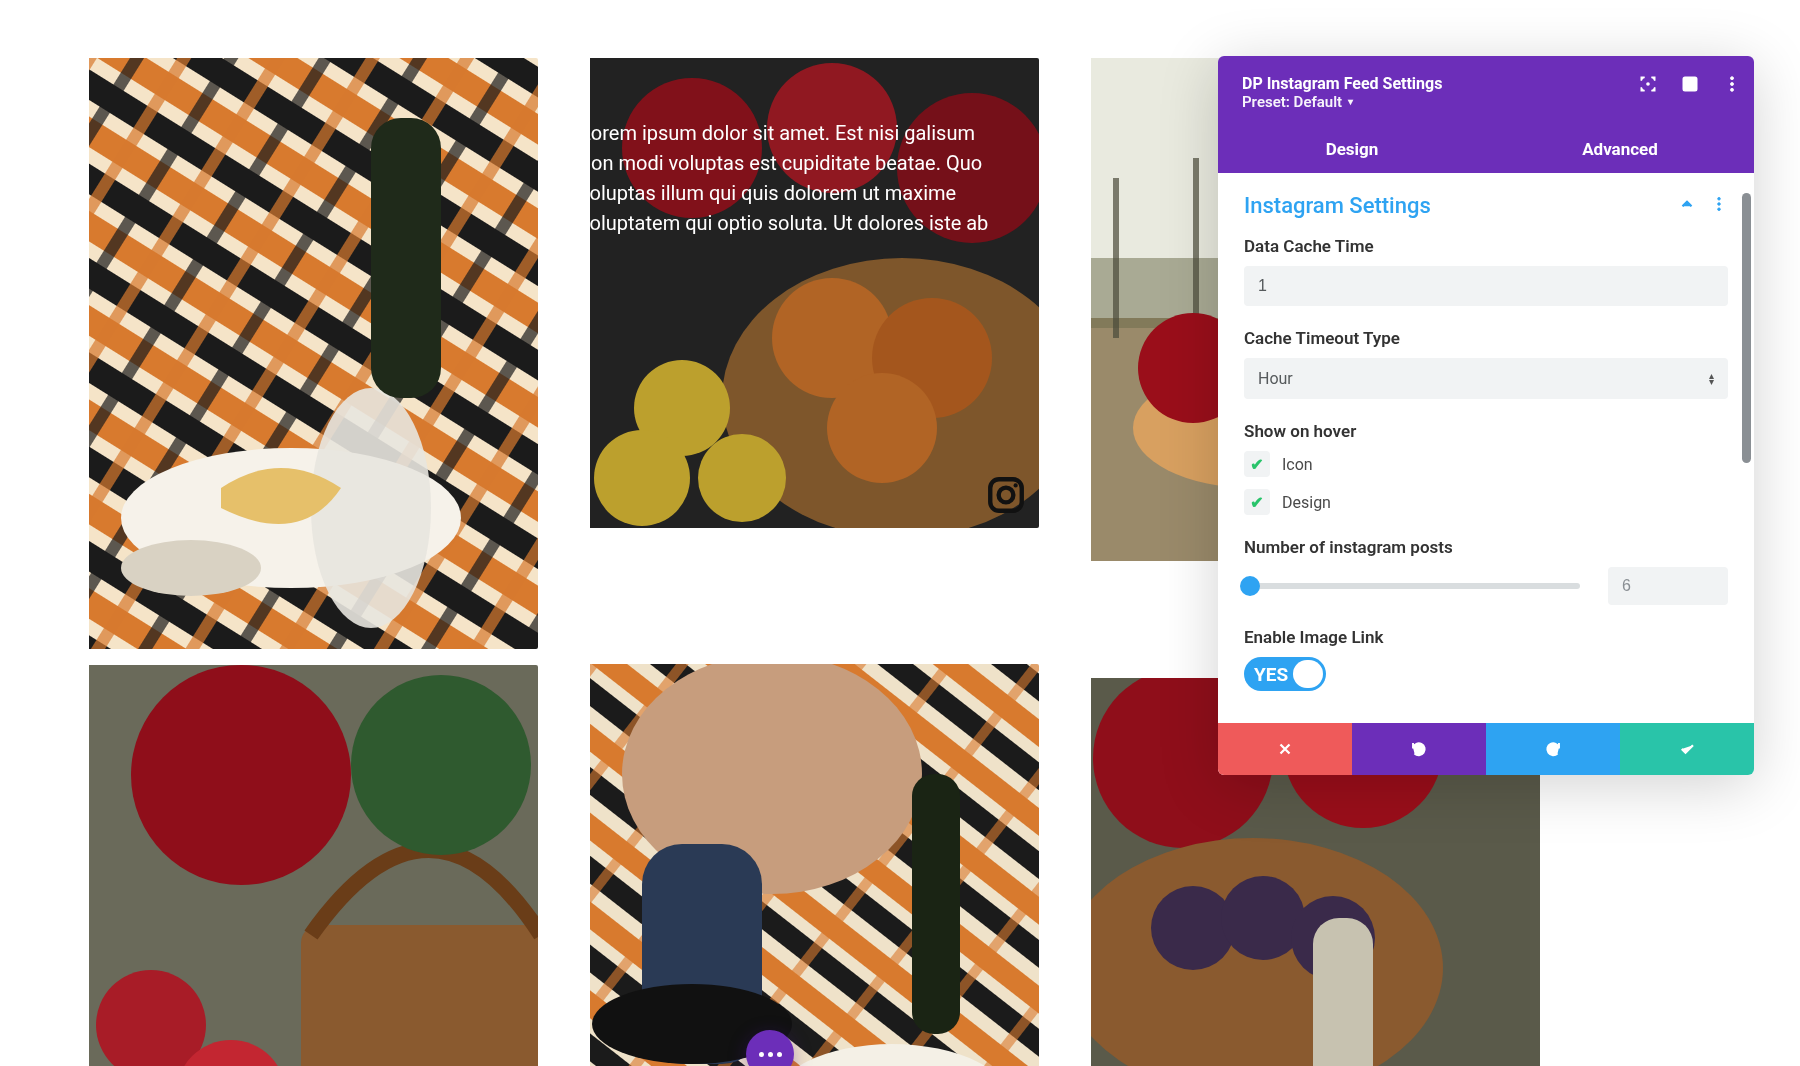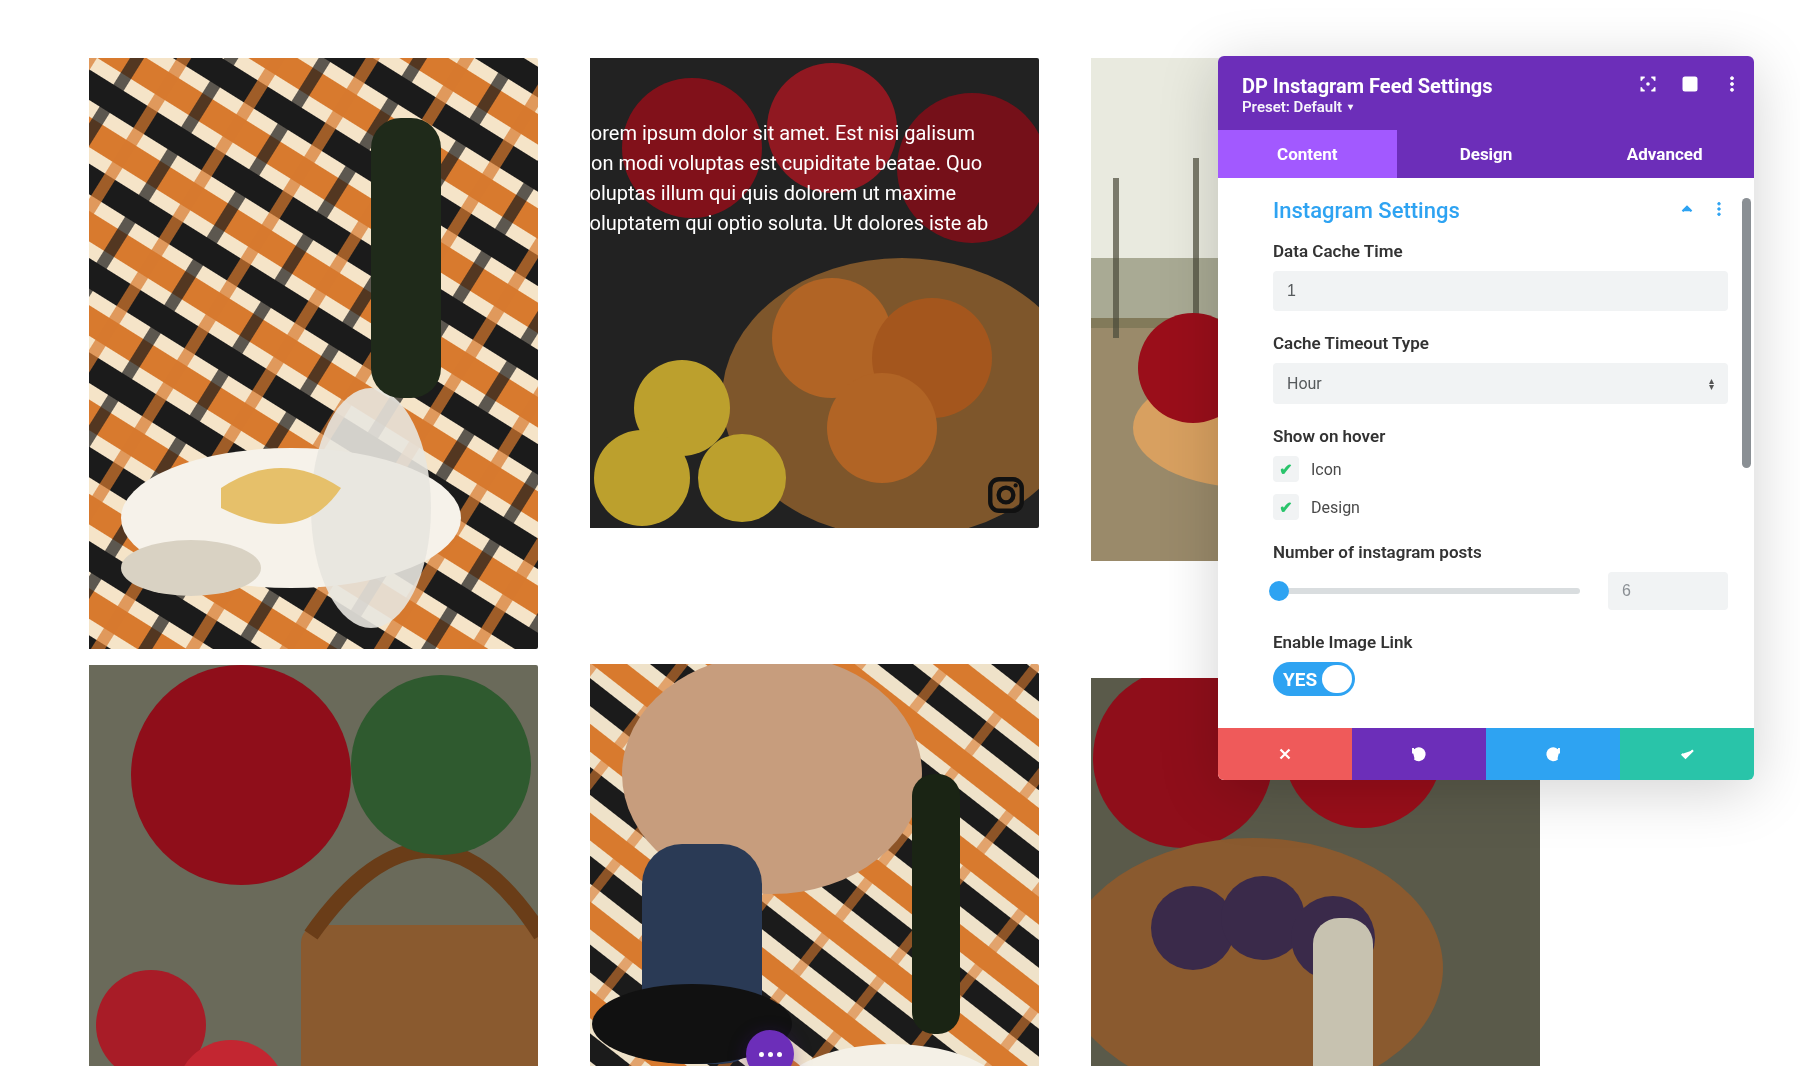--- a/index.html
+++ b/index.html
@@ -23,31 +23,31 @@
 
   
   .fab { position: absolute; left: 746px; bottom: -12px; width: 48px; height: 48px; background: #6c2eb9; border-radius: 50%; display: flex; align-items: center; justify-content: center; z-index: 5; box-shadow: 0 4px 18px rgba(70, 20, 150, .35); }
   .fab-dots { display: flex; gap: 4px; }
   .fab-dots span { width: 5px; height: 5px; background: #fff; border-radius: 50%; }
 
   
   .panel { position: absolute; right: 46px; top: 56px; width: 536px; background: #fff; border-radius: 6px; box-shadow: 0 10px 60px rgba(0,0,0,.18); overflow: hidden; display: flex; flex-direction: column; }
 
   .panel-header { background: #6c2eb9; color: #fff; padding: 18px 24px 14px; position: relative; }
-  .panel-title { font-size: 20px; font-weight: 700; }
+  .panel-title { font-size: 16px; font-weight: 700; }
   .panel-preset { font-size: 15px; margin-top: 0; opacity: .95; font-weight: 600; }
   .panel-preset .caret { font-size: 10px; margin-left: 2px; position: relative; top: -2px; }
   .panel-icons { position: absolute; right: 12px; top: 18px; display: flex; gap: 22px; align-items: center; }
   .panel-icons svg { width: 20px; height: 20px; stroke: #fff; fill: #fff; }
 
   .tabs { display: flex; background: #6c2eb9; }
   .tab { flex: 1; text-align: center; color: #fff; font-weight: 700; font-size: 17px; padding: 14px 0; cursor: pointer; }
   .tab.active { background: #a259ff; }
 
-  .panel-body { position: relative; background: #fff; padding: 20px 26px 12px; height: 550px; overflow: hidden; margin-left: 29px; }
+  .panel-body { position: relative; background: #fff; padding: 20px 26px 12px; height: 550px; overflow: hidden; }
   .scroll-ind { position: absolute; right: 3px; top: 20px; width: 9px; height: 270px; background: #8a8f94; border-radius: 5px; }
 
   .section-head { display: flex; align-items: center; justify-content: space-between; margin-bottom: 18px; }
   .section-title { color: #2ea3f2; font-size: 22px; font-weight: 500; }
   .section-actions { display: flex; gap: 14px; align-items: center; }
   .section-actions svg { width: 18px; height: 18px; stroke: #2ea3f2; fill: #2ea3f2; }
 
   .field-label { color: #333; font-size: 17px; font-weight: 600; margin-bottom: 10px; }
   .field { margin-bottom: 22px; }
   .input-box { width: 100%; background: #f1f3f4; border: none; border-radius: 4px; padding: 11px 14px; font-size: 16px; color: #565a5c; }
@@ -243,21 +243,20 @@
         <svg viewBox="0 0 24 24">
             <circle cx="12" cy="5" r="1.8"></circle>
             <circle cx="12" cy="12" r="1.8"></circle>
             <circle cx="12" cy="19" r="1.8"></circle>
           </svg>
       </span>
     </div>
   </div>
 
   <div class="tabs">
-    <div class="tab active">Content</div>
     <div class="tab">Design</div>
     <div class="tab">Advanced</div>
   </div>
 
   <div class="panel-body">
     <div class="scroll-ind"></div>
 
     <div class="section-head">
       <div class="section-title">Instagram Settings</div>
       <div class="section-actions">

